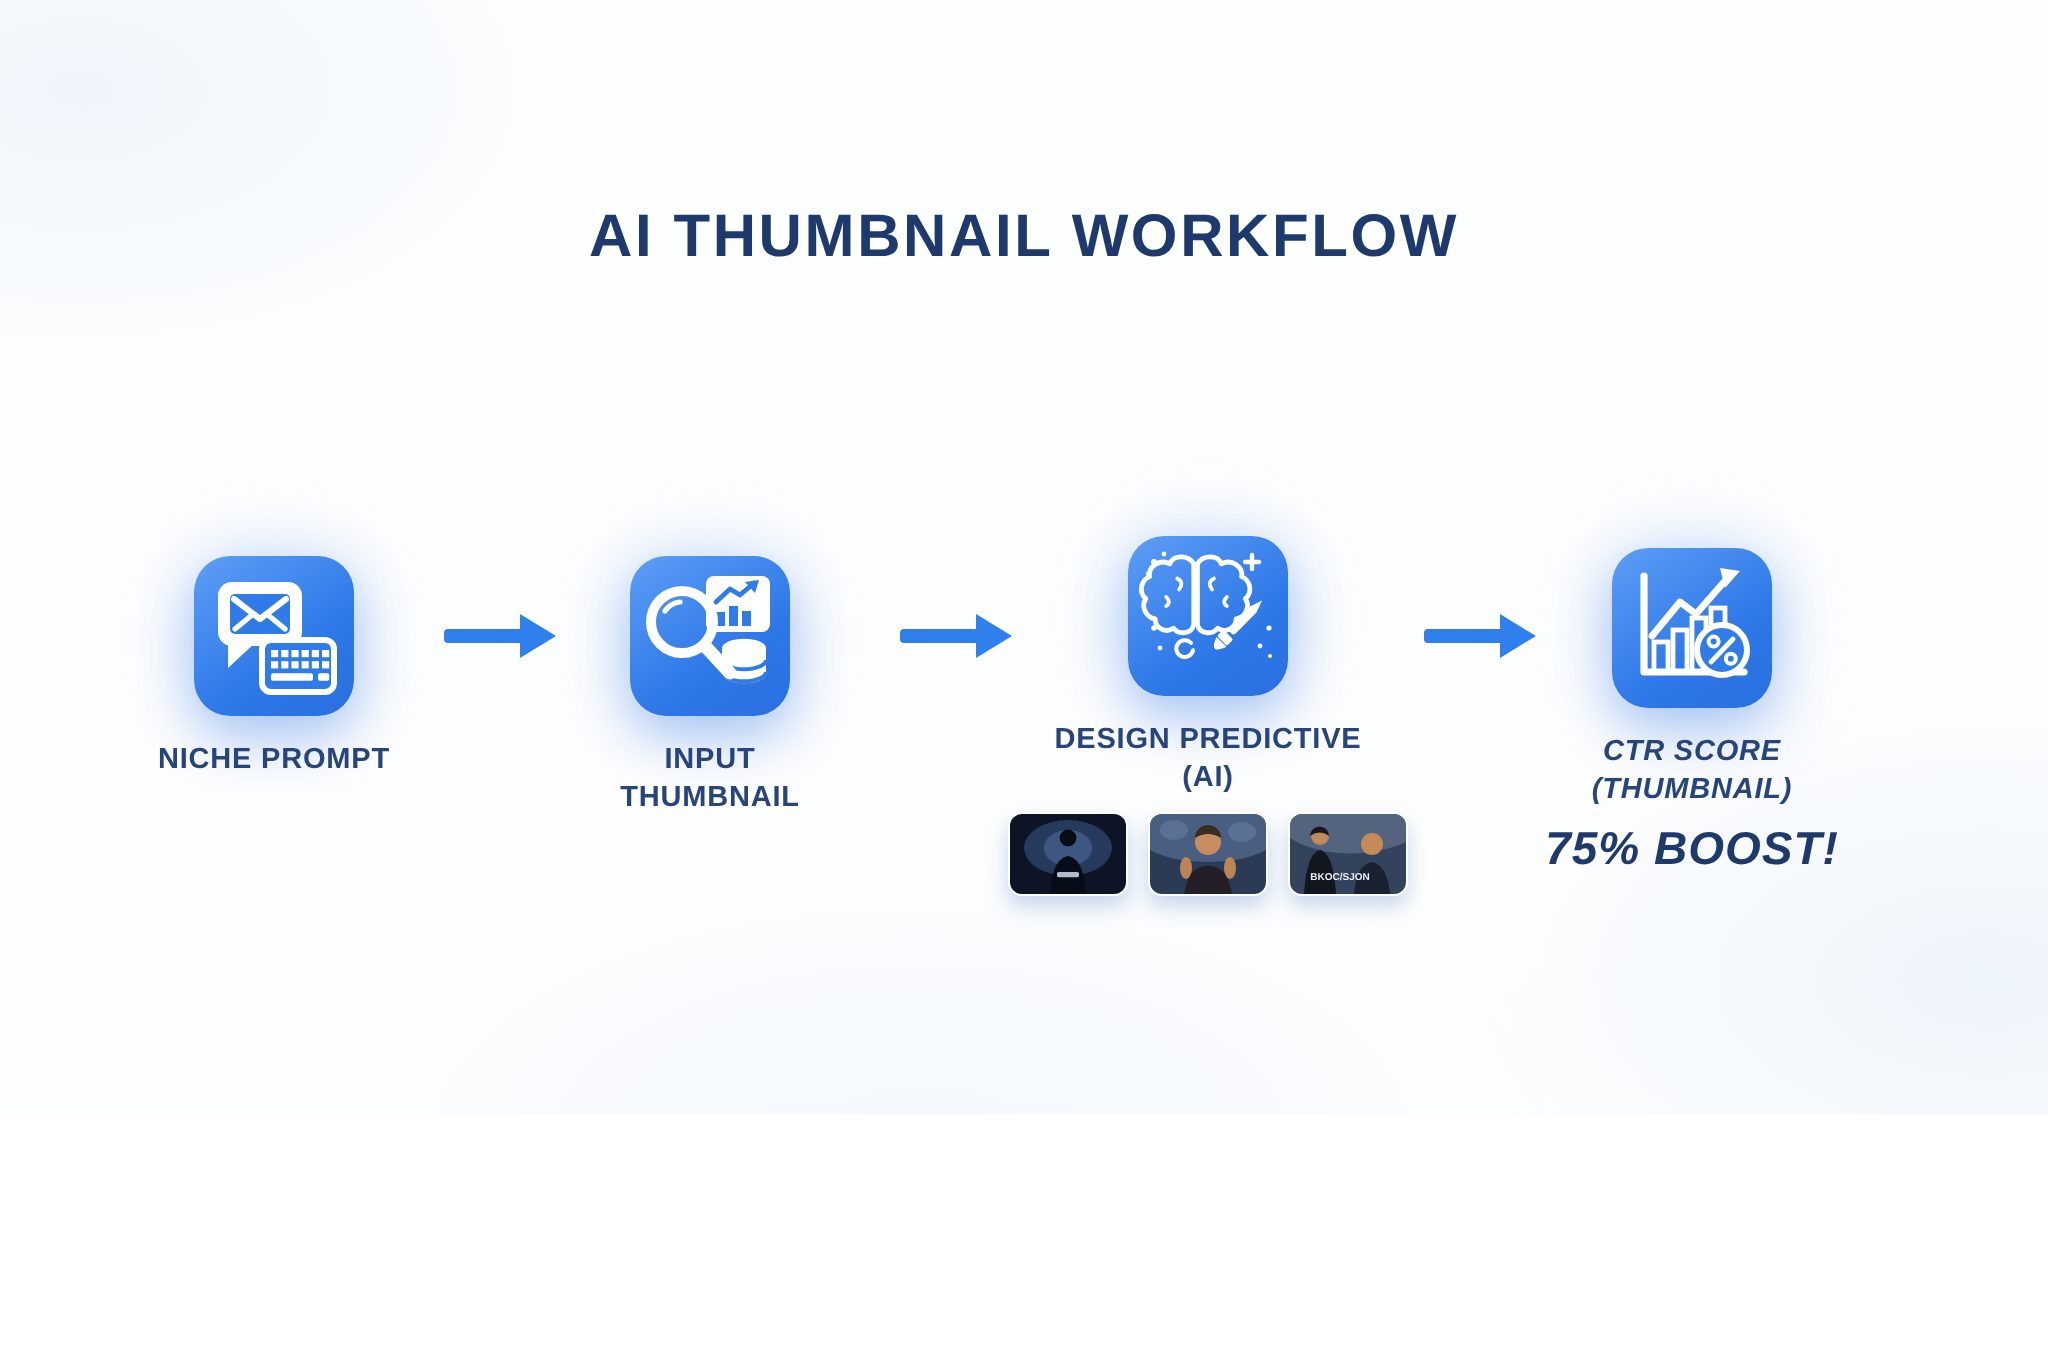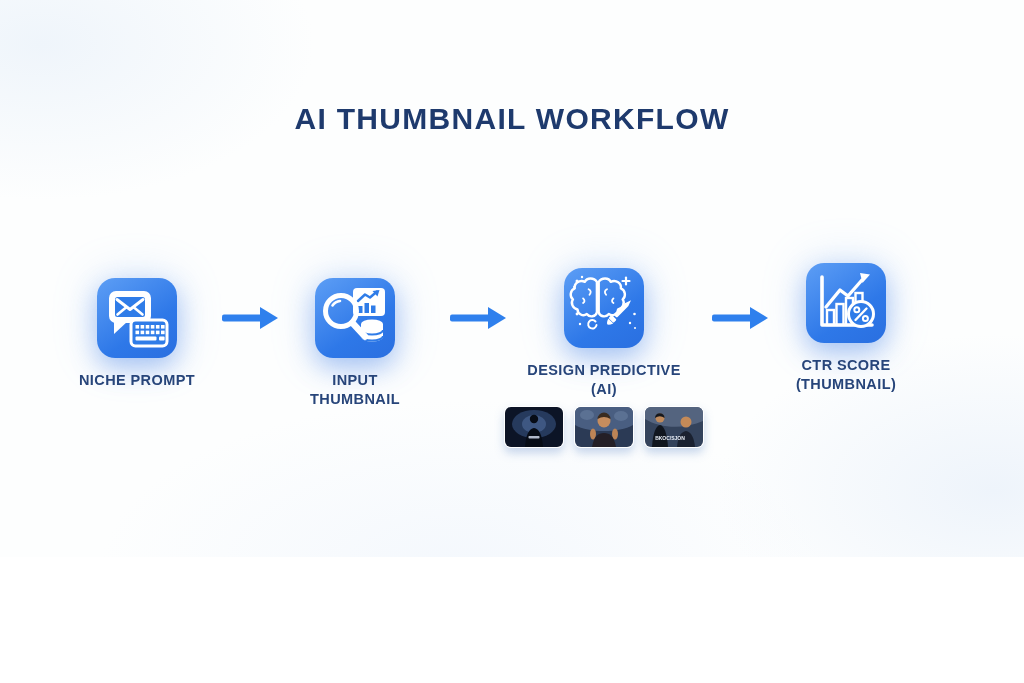--- a/index.html
+++ b/index.html
@@ -14,21 +14,21 @@
   }
   .title{
     position:absolute;left:0;right:0;top:104px;
     text-align:center;font-size:30px;font-weight:800;
     color:#1e3a6d;letter-spacing:1.3px;line-height:1;
   }
   .step{position:absolute;display:flex;flex-direction:column;align-items:center;}
   .step-1{left:17px;top:278px;width:240px;}
   .step-2{left:275px;top:278px;width:160px;}
   .step-3{left:494px;top:268px;width:220px;}
-  .step-4{left:746px;top:263px;width:200px;}
+  .step-4{left:746px;top:274px;width:200px;font-style:italic;}
   .icon-tile{
     width:80px;height:80px;border-radius:18px;flex:0 0 auto;
     background:linear-gradient(145deg,#5d9ef5 0%,#2e78e8 62%,#2a6fe0 100%);
     box-shadow:0 10px 26px rgba(77,134,230,.42), 0 0 44px rgba(130,175,245,.30);
     display:flex;align-items:center;justify-content:center;
   }
   .icon-tile svg{display:block;}
   .step-label{
     margin-top:13px;text-align:center;
     font-size:14.5px;font-weight:800;color:#27457a;
@@ -223,15 +223,16 @@
         <circle cx="55" cy="51" r="12.5" fill="#2f7ce8" stroke="#ffffff" stroke-width="3"></circle>
         <line x1="49.5" y1="57" x2="60.5" y2="45.5" stroke="#ffffff" stroke-width="2.4" stroke-linecap="round"></line>
         <circle cx="50.8" cy="46.8" r="2.5" fill="none" stroke="#ffffff" stroke-width="2"></circle>
         <circle cx="59.4" cy="55.4" r="2.5" fill="none" stroke="#ffffff" stroke-width="2"></circle>
       </svg>
     </div>
     <div class="step-label">
       <span>CTR SCORE</span><br>
       <span>(THUMBNAIL)</span>
     </div>
+    <div class="boost">75% BOOST!</div>
   </div>
 
 </div>
 
 </body></html>

